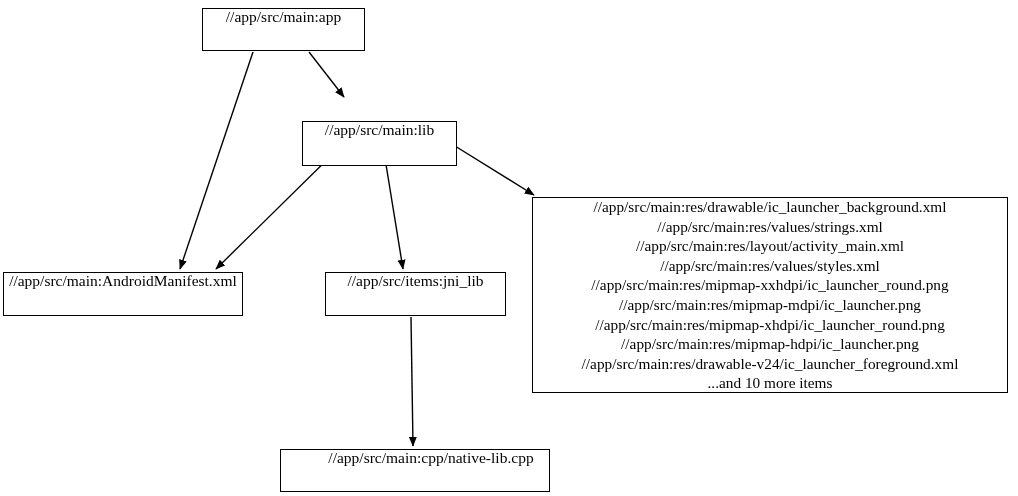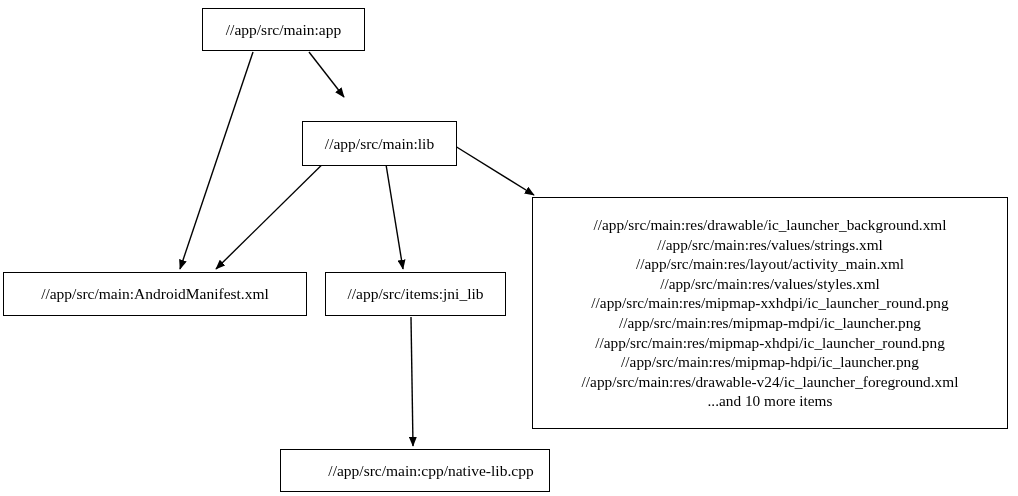--- a/index.html
+++ b/index.html
@@ -23,21 +23,20 @@
     width: 1018px;
     height: 496px;
     pointer-events: none;
   }
   .node {
     position: absolute;
     box-sizing: border-box;
     border: 1px solid #000000;
     background: #ffffff;
     display: flex;
-    align-items: center;
     justify-content: center;
     text-align: center;
     color: #000000;
     font-size: 15.5px;
     line-height: 1.0;
     white-space: nowrap;
     z-index: 2;
   }
   .node-label {
     display: block;
@@ -75,33 +74,33 @@
   </svg>
 
   <div class="node" style="left: 202px; top: 8px; width: 163px; height: 43px;">
     <span class="node-label">//app/src/main:app</span>
   </div>
 
   <div class="node" style="left: 302px; top: 100px; width: 155px; height: 45px; margin-top: 21px;">
     <span class="node-label">//app/src/main:lib</span>
   </div>
 
-  <div class="node" style="left: 3px; top: 272px; width: 304px; height: 44px;">
+  <div class="node" style="left: 3px; top: 272px; width: 240px; height: 44px;">
     <span class="node-label">//app/src/main:AndroidManifest.xml</span>
   </div>
 
   <div class="node" style="left: 325px; top: 272px; width: 181px; height: 44px;">
     <span class="node-label">//app/src/items:jni_lib</span>
   </div>
 
   <div class="node" style="left: 280px; top: 449px; width: 270px; height: 43px; padding-left: 32px;">
     <span class="node-label">//app/src/main:cpp/native-lib.cpp</span>
   </div>
 
-  <div class="node multiline" style="left: 532px; top: 197px; width: 476px; height: 232px;">
+  <div class="node multiline" style="left: 532px; top: 197px; width: 476px; height: 196px;">
     <span class="node-label">//app/src/main:res/drawable/ic_launcher_background.xml
 //app/src/main:res/values/strings.xml
 //app/src/main:res/layout/activity_main.xml
 //app/src/main:res/values/styles.xml
 //app/src/main:res/mipmap-xxhdpi/ic_launcher_round.png
 //app/src/main:res/mipmap-mdpi/ic_launcher.png
 //app/src/main:res/mipmap-xhdpi/ic_launcher_round.png
 //app/src/main:res/mipmap-hdpi/ic_launcher.png
 //app/src/main:res/drawable-v24/ic_launcher_foreground.xml
 ...and 10 more items</span>

